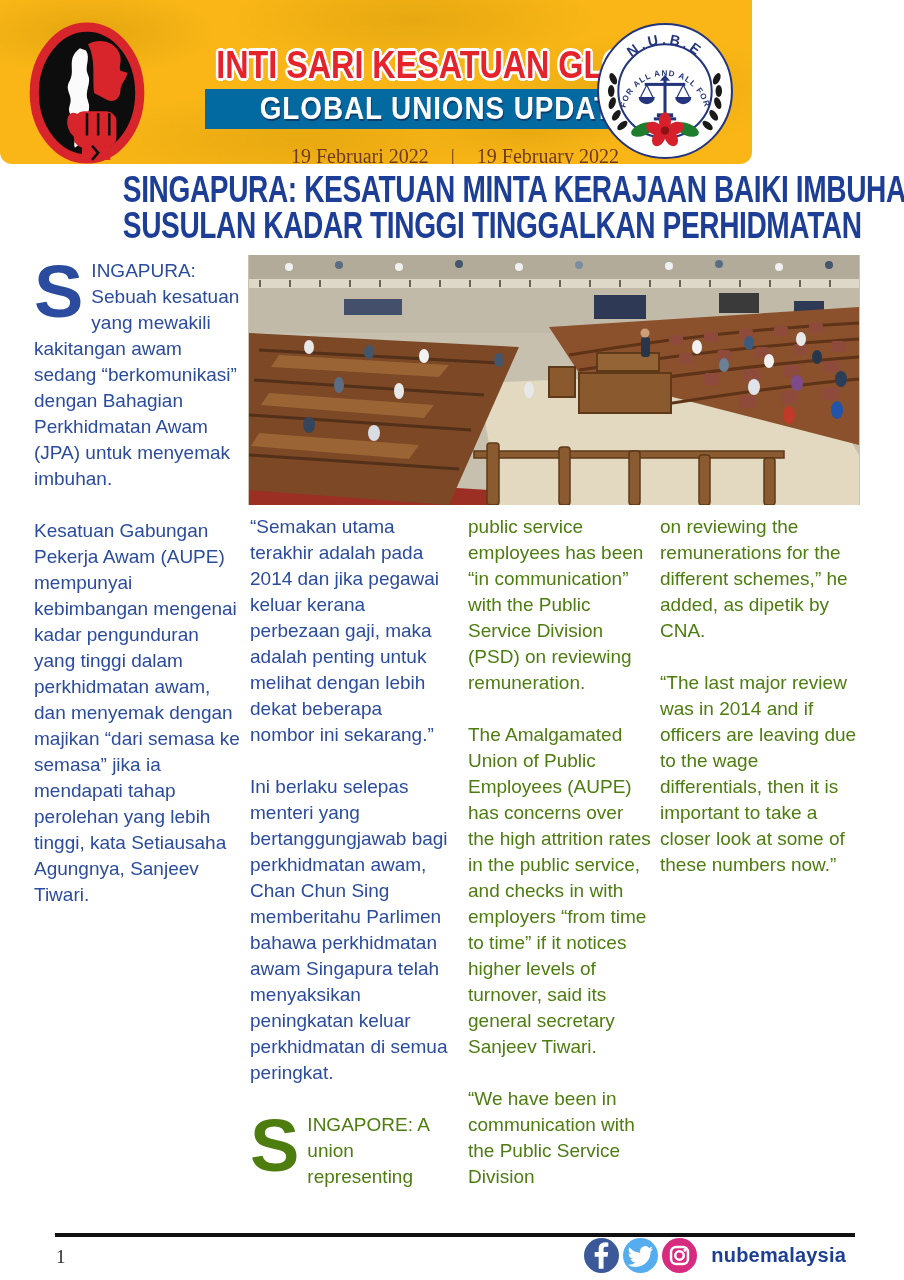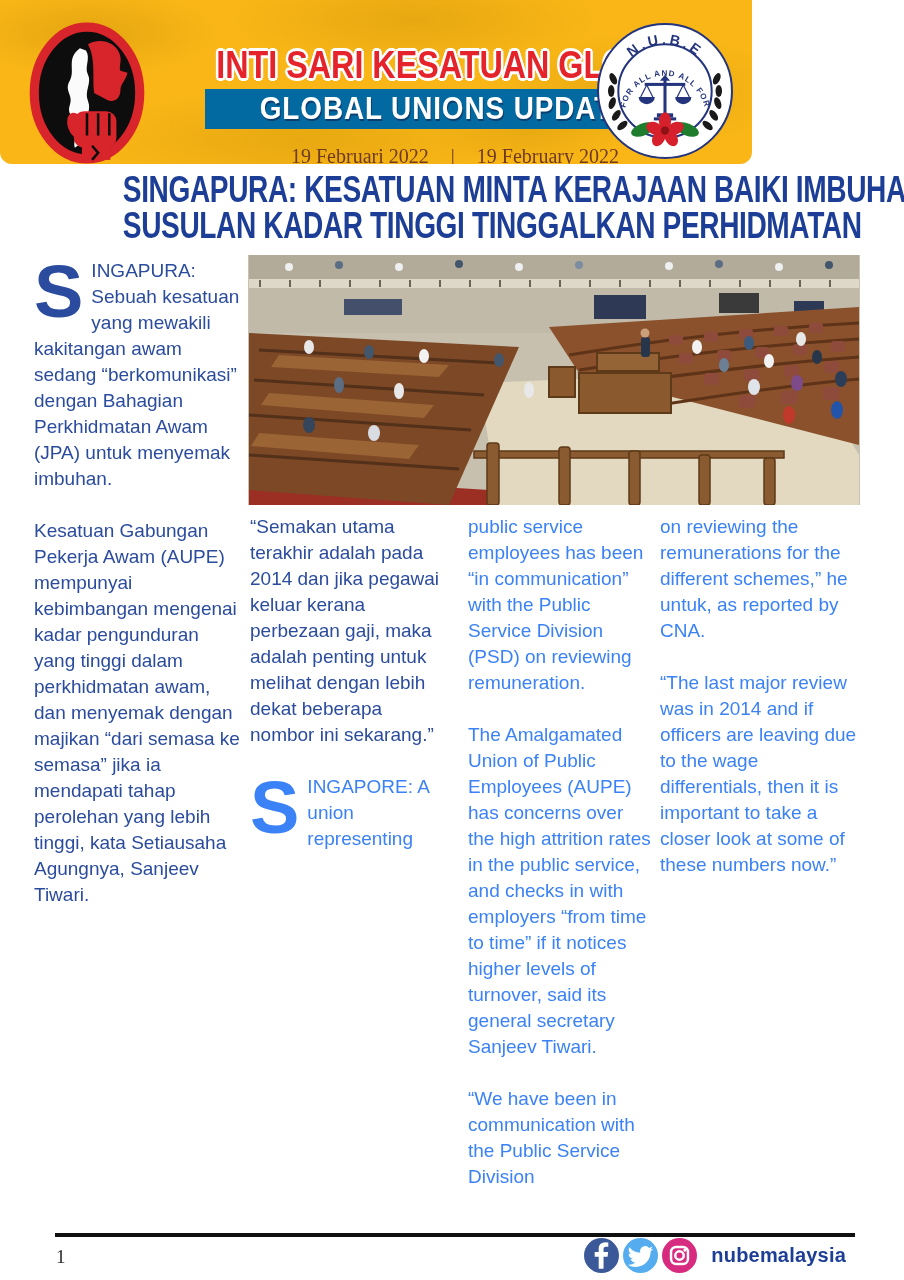--- a/index.html
+++ b/index.html
@@ -49,21 +49,21 @@
     position:absolute;left:30px;top:172px;width:844px;text-align:center;color:#1D3E96;
   }
   .headline div{
     display:block;transform:scaleX(.78);transform-origin:center;white-space:nowrap;
     font-size:36px;font-weight:700;letter-spacing:-.5px;line-height:36px;
   }
   
   .body-col{font-size:19px;line-height:26px;}
   .body-col p{margin:0 0 26px 0;}
   .blue-text{color:#2B4C9E;}
-  .black-text{color:#3b82f6;}
+  .black-text{color:#4d7c0f;}
   .col1{position:absolute;left:34px;top:258px;width:210px;height:976px;overflow:hidden;}
   .col2{position:absolute;left:250px;top:514px;width:198px;height:722px;overflow:hidden;}
   .col3{position:absolute;left:468px;top:514px;width:184px;height:722px;overflow:hidden;}
   .col4{position:absolute;left:660px;top:514px;width:200px;height:722px;overflow:hidden;}
   .dropcap{
     float:left;font-size:74px;line-height:56px;font-weight:700;
     padding:6px 8px 0 0;
   }
   .photo{
     position:absolute;left:248px;top:255px;width:612px;height:250px;overflow:hidden;background:#cac2b1;
@@ -307,31 +307,32 @@
     </svg>
   </div>
 
   <div class="body-col col1 blue-text">
     <p><span class="dropcap">S</span><span>INGAPURA: Sebuah kesatuan yang mewakili kakitangan awam sedang “berkomunikasi” dengan Bahagian Perkhidmatan Awam (JPA) untuk menyemak imbuhan.</span></p>
     <p>Kesatuan Gabungan Pekerja Awam (AUPE) mempunyai kebimbangan mengenai kadar pengunduran yang tinggi dalam perkhidmatan awam, dan menyemak dengan majikan “dari semasa ke semasa” jika ia mendapati tahap perolehan yang lebih tinggi, kata Setiausaha Agungnya, Sanjeev Tiwari.</p>
   </div>
 
   <div class="body-col col2">
     <p class="blue-text">“Semakan utama terakhir adalah pada 2014 dan jika pegawai keluar kerana perbezaan gaji, maka adalah penting untuk melihat dengan lebih dekat beberapa nombor ini sekarang.”</p>
+    <p class="blue-text">Ini berlaku selepas menteri yang bertanggungjawab bagi perkhidmatan awam, Chan Chun Sing memberitahu Parlimen bahawa perkhidmatan awam Singapura telah menyaksikan peningkatan keluar perkhidmatan di semua peringkat.</p>
     <p class="black-text"><span class="dropcap">S</span><span>INGAPORE: A union representing</span></p>
   </div>
 
   <div class="body-col col3 black-text">
     <p>public service employees has been “in communication” with the Public Service Division (PSD) on reviewing remuneration.</p>
     <p>The Amalgamated Union of Public Employees (AUPE) has concerns over the high attrition rates in the public service, and checks in with employers “from time to time” if it notices higher levels of turnover, said its general secretary Sanjeev Tiwari.</p>
     <p>“We have been in communication with the Public Service Division</p>
   </div>
 
   <div class="body-col col4 black-text">
-    <p>on reviewing the remunerations for the different schemes,” he untuk, as reported by CNA.</p>
+    <p>on reviewing the remunerations for the different schemes,” he added, as dipetik by CNA.</p>
     <p>“The last major review was in 2014 and if officers are leaving due to the wage differentials, then it is important to take a closer look at some of these numbers now.”</p>
   </div>
 
   <div class="divider"></div>
   <div class="pagenum">1</div>
 
   <div class="social">
     <svg class="sicon" viewBox="0 0 24 24">
       <circle cx="12" cy="12" r="12" fill="#3B5998"></circle>
       <path fill="#ffffff" d="M13.4 21v-8.2h2.76l.41-3.2h-3.17V7.55c0-.93.26-1.56 1.59-1.56h1.68V3.13A22 22 0 0 0 14.2 3c-2.44 0-4.12 1.49-4.12 4.23v2.36H7.33v3.2h2.75V21h3.32z"></path>

